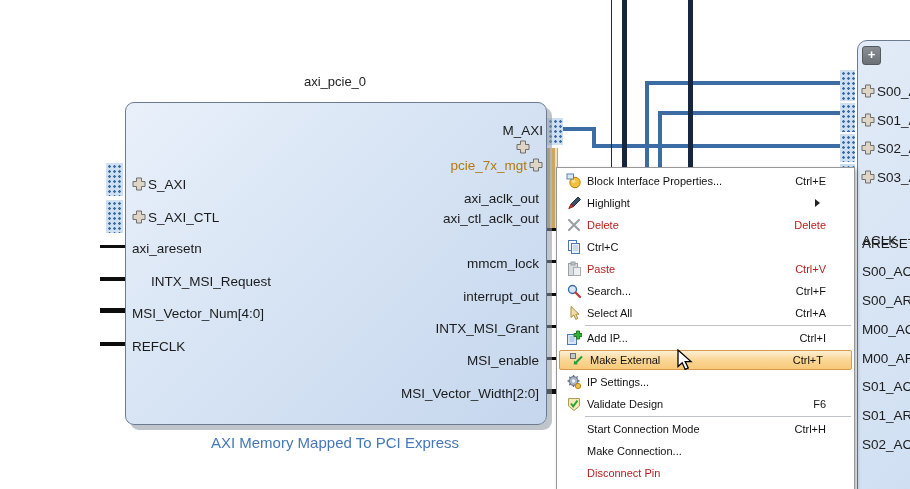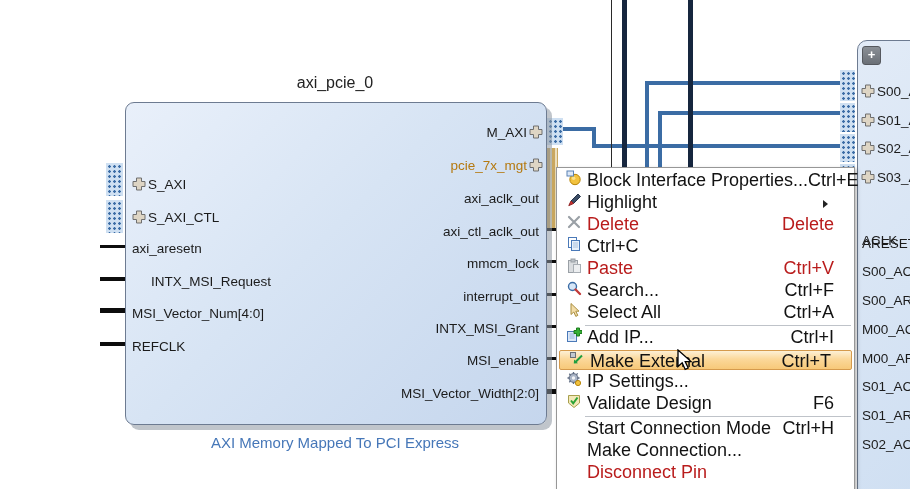--- a/index.html
+++ b/index.html
@@ -19,41 +19,41 @@
   .pad.tan{background-color:#ecdfbd;
        background-image:repeating-linear-gradient(90deg,#c9a75f 0 3px,#ecdfbd 3px 6px);}
 
   
   .stub{position:absolute;background:#0d0d0d;}
 
   
   .blk{position:absolute;border:1px solid #6d7b91;border-radius:9px;
        background:linear-gradient(135deg,#e9f0fa 0%,#d7e4f4 45%,#c5d6ed 100%);
        box-shadow:5px 5px 0 rgba(140,150,160,.55);}
-  .blk-title{position:absolute;text-align:center;font-size:16px;color:#222;}
+  .blk-title{position:absolute;text-align:center;font-size:13px;color:#222;}
   .blk-caption{position:absolute;text-align:center;font-size:15px;color:#4677b8;}
   .prow{position:absolute;height:18px;display:flex;align-items:center;gap:2px;
         font-size:13.5px;color:#1b1b1b;white-space:nowrap;}
   .prow.r{flex-direction:row;}
   .prow .plus{width:14px;height:14px;flex:0 0 auto;}
   .orange{color:#b5790f;}
 
   
   .iblk{position:absolute;border:1px solid #6d7b91;border-radius:10px 0 0 0;
         background:linear-gradient(135deg,#e2ebf7 0%,#cfdff2 100%);}
   .expandbtn{position:absolute;width:17px;height:17px;border-radius:3px;
         background:linear-gradient(#8a8f96,#6b7077);border:1px solid #55585e;
         color:#fff;font-size:13px;font-weight:bold;line-height:15px;text-align:center;}
 
   
   #menu{position:absolute;left:556px;top:167px;width:299px;height:353px;
         background:#fff;border:1px solid #979797;box-shadow:2px 2px 4px rgba(0,0,0,.28);
         padding-top:2px;box-sizing:border-box;}
-  .mi{height:22px;display:flex;align-items:flex-start;font-size:18px;color:#121212;
-      padding:0 10px 0 4px;box-sizing:border-box;}
+  .mi{height:22px;display:flex;align-items:center;font-size:11px;color:#121212;
+      padding:0 18px 0 4px;box-sizing:border-box;}
   .mic{width:26px;flex:0 0 auto;display:flex;align-items:center;justify-content:center;}
   .mic svg{width:16px;height:16px;display:block;}
   .mil{flex:1 1 auto;white-space:nowrap;}
   .mis{flex:0 0 auto;padding-right:10px;white-space:nowrap;}
   .mi.dis .mil,.mi.dis .mis{color:#b91c1c;}
   .mi.hl{background:linear-gradient(#fdf0d5,#fbd89a 45%,#f7c979);
          border:1px solid #d59a4c;border-radius:2px;height:20px;margin:1px 2px;}
   .msep{height:3px;display:flex;align-items:center;}
   .msep .line{margin-left:28px;margin-right:3px;height:1px;background:#bfc3c9;flex:1;}
   .subarrow{width:0;height:0;border-left:5px solid #222;
@@ -124,37 +124,37 @@
     <div class="prow" style="left:6px;top:169px;margin-left:19px;">
         <span>INTX_MSI_Request</span>
       </div>
     <div class="prow" style="left:6px;top:201px;">
         <span>MSI_Vector_Num[4:0]</span>
       </div>
     <div class="prow" style="left:6px;top:234px;">
         <span>REFCLK</span>
       </div>
 
-    <div class="prow r" style="right:3px;top:20px;">
+    <div class="prow r" style="right:3px;top:20px;flex-direction:column;">
       <span>M_AXI</span>
       <svg class="plus" viewBox="0 0 14 14">
           <path d="M4.5 1h5v3.5H13v5H9.5V13h-5V9.5H1v-5h3.5z" fill="#ded5c4" stroke="#6f6f6f"></path>
         </svg>
     </div>
     <div class="prow r" style="right:3px;top:53px;">
       <span class="orange">pcie_7x_mgt</span>
       <svg class="plus" viewBox="0 0 14 14">
           <path d="M4.5 1h5v3.5H13v5H9.5V13h-5V9.5H1v-5h3.5z" fill="#ded5c4" stroke="#6f6f6f"></path>
         </svg>
     </div>
 
     <div class="prow" style="right:7px;top:86px;">
         <span>axi_aclk_out</span>
       </div>
-    <div class="prow" style="right:7px;top:119px;">
+    <div class="prow" style="right:7px;top:106px;">
         <span>axi_ctl_aclk_out</span>
       </div>
     <div class="prow" style="right:7px;top:151px;">
         <span>mmcm_lock</span>
       </div>
     <div class="prow" style="right:7px;top:184px;">
         <span>interrupt_out</span>
       </div>
     <div class="prow" style="right:7px;top:216px;">
         <span>INTX_MSI_Grant</span>

